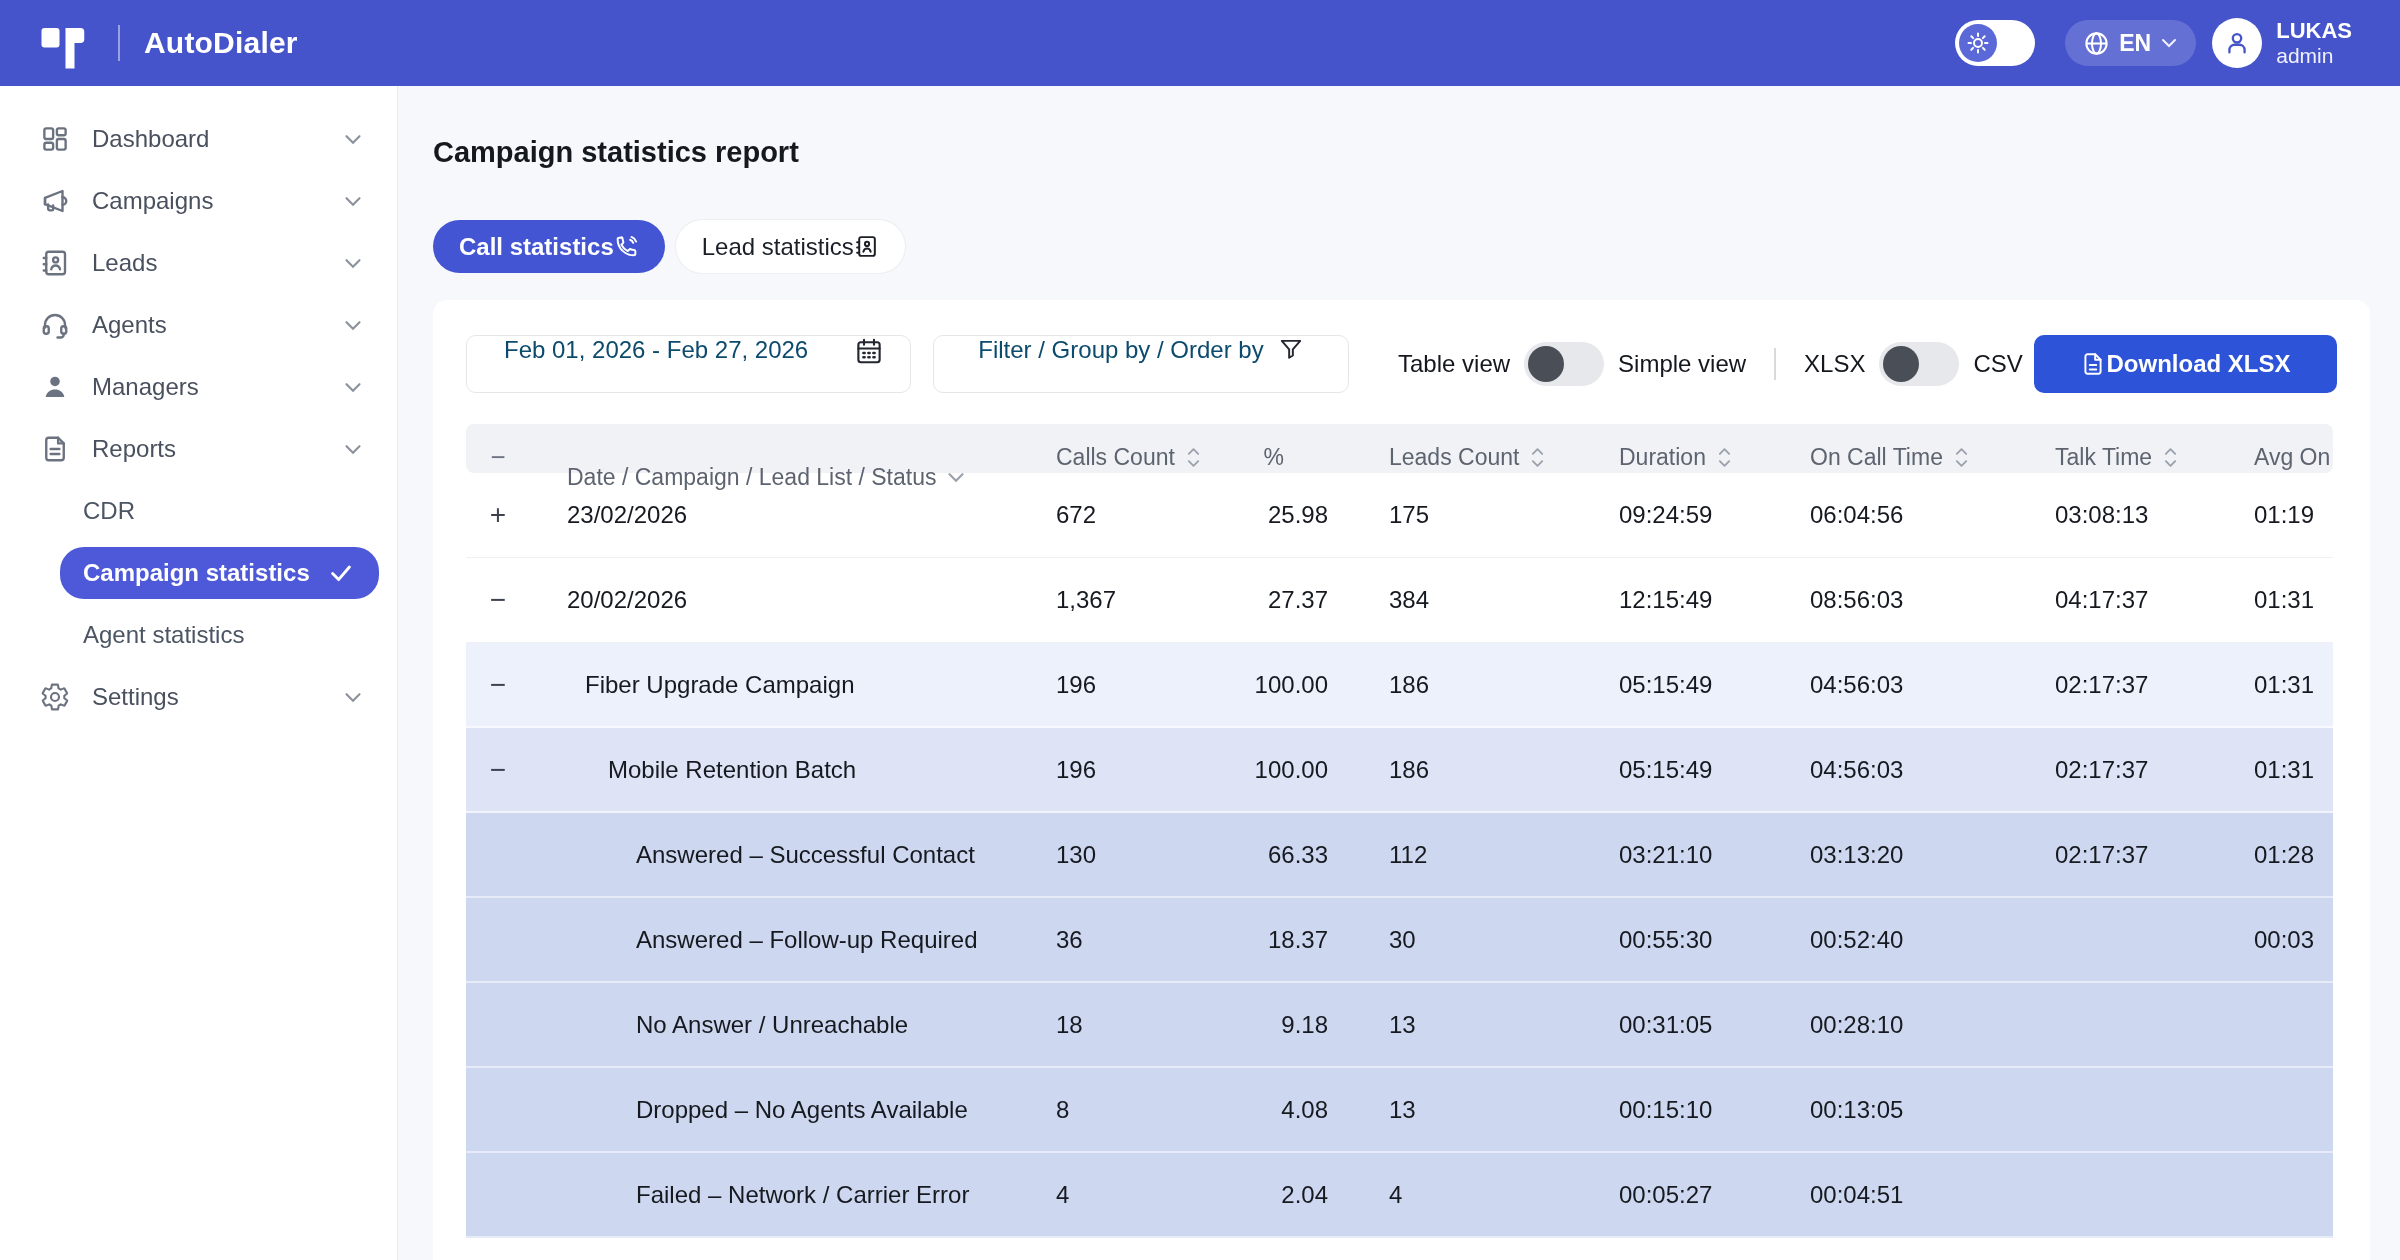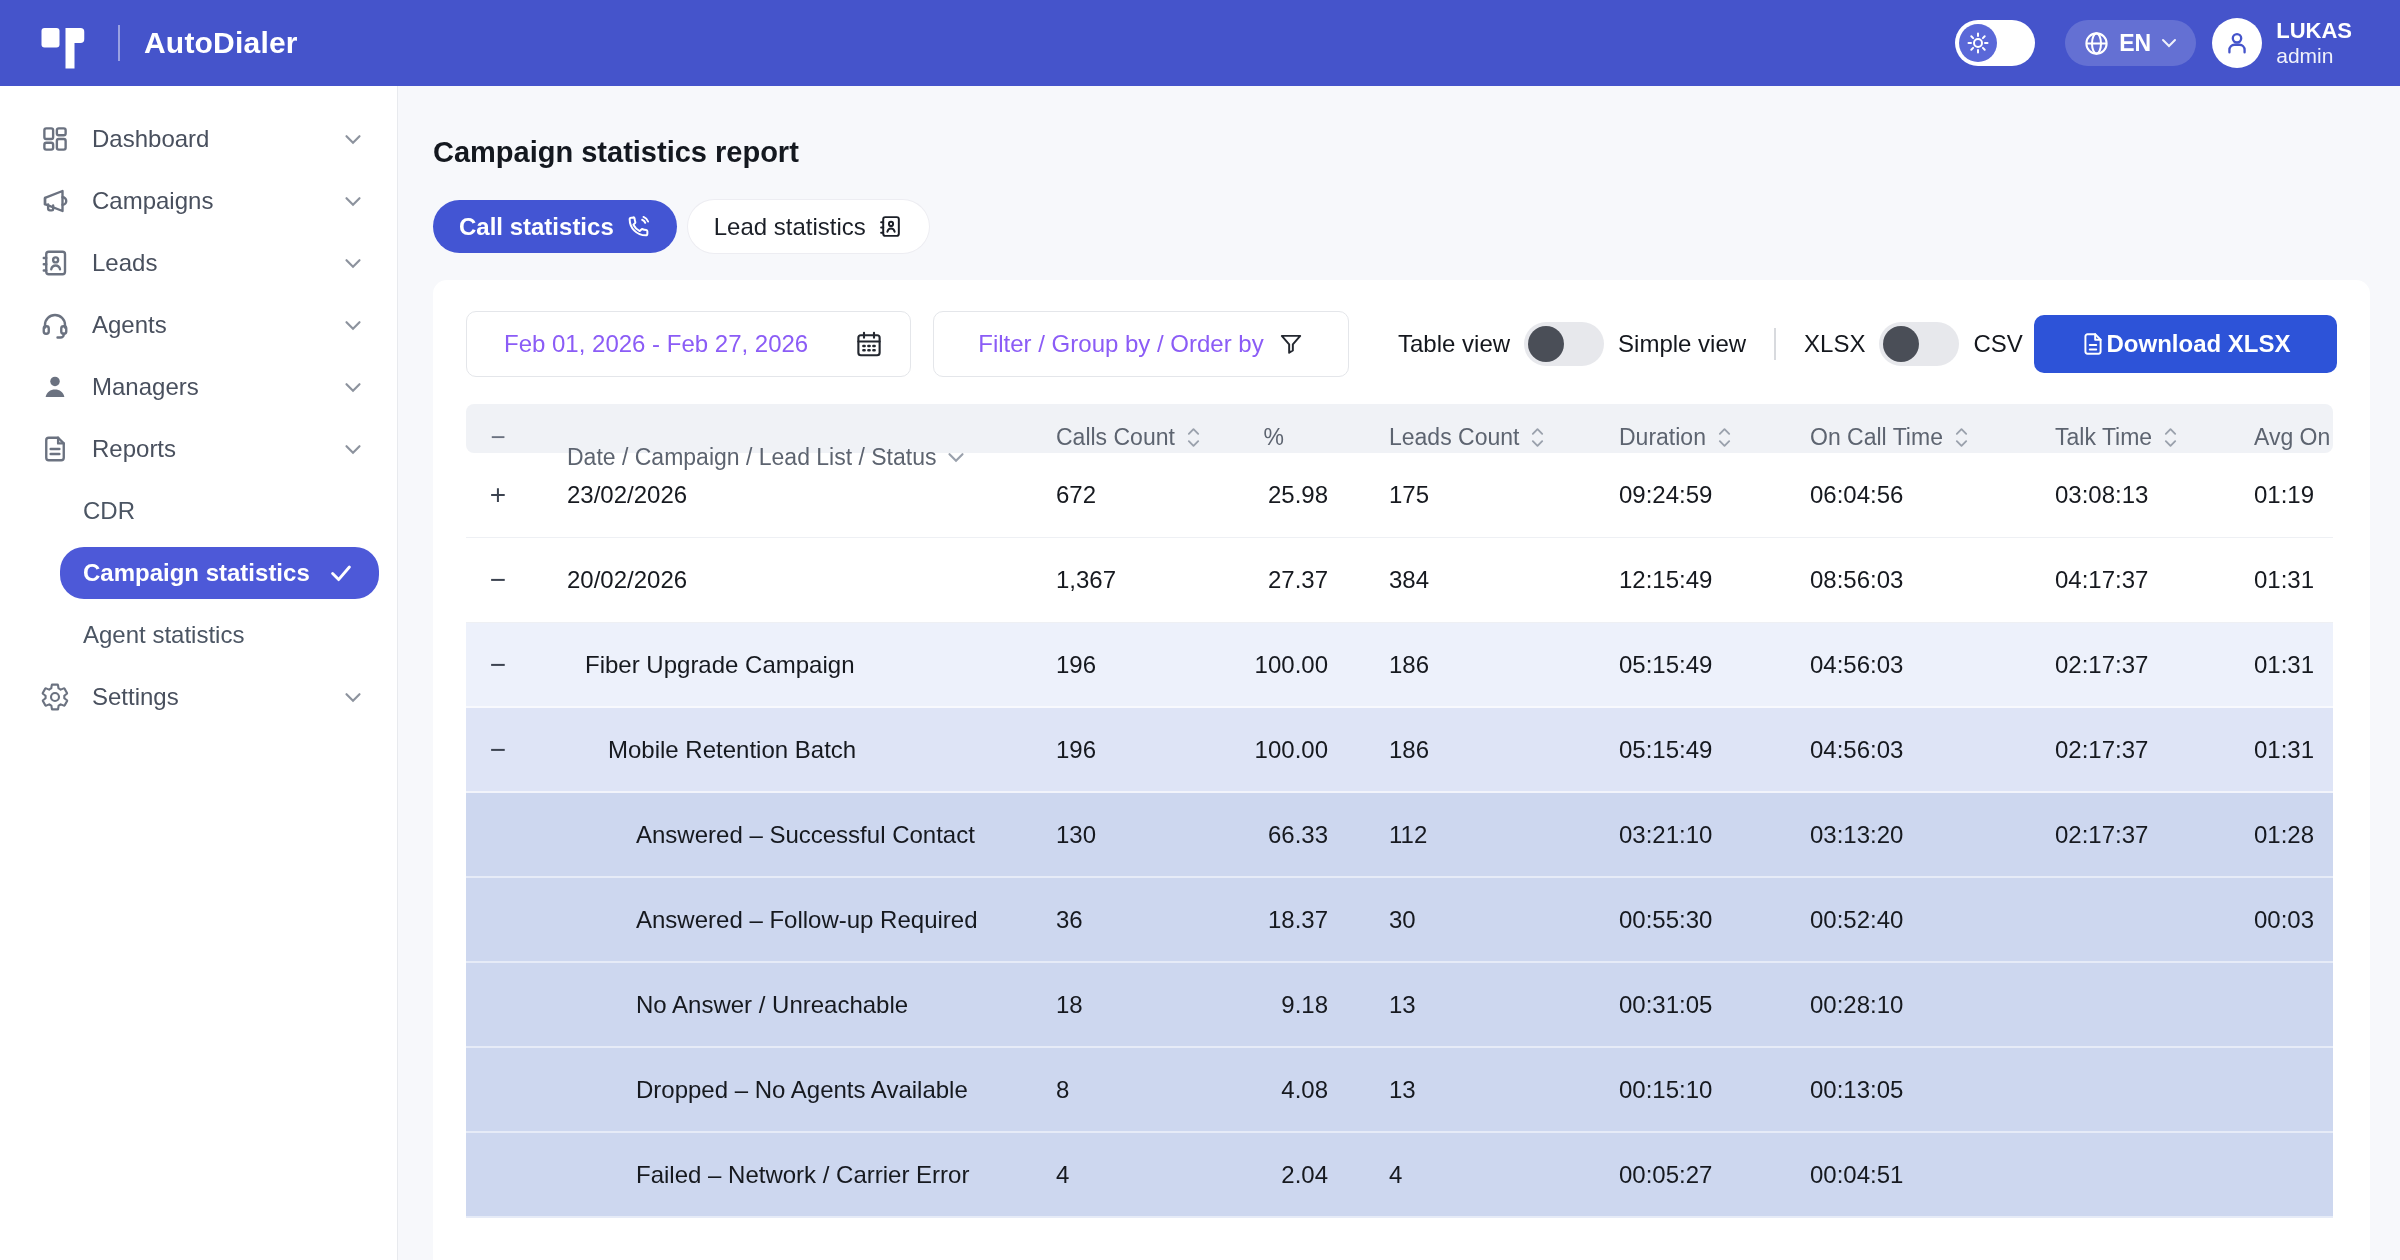--- a/index.html
+++ b/index.html
@@ -36,33 +36,33 @@
   .side-sub { height:62px; display:flex; align-items:center; padding-left:83px;
     color:#4b5563; font-size:24px; cursor:pointer; }
   .side-sub.active { height:52px; margin:5px 18px 5px 60px; padding:0 26px 0 23px;
     background:#4d59d8; border-radius:24px; color:#fff; font-weight:bold; }
   .side-sub .s-check { margin-left:auto; display:flex; color:#fff; }
 
   
   .main { position:absolute; top:86px; left:398px; right:0; bottom:0; padding:50px 30px 0 35px; }
   .page-title { font-size:29px; font-weight:bold; color:#14181f; }
   .tabs { display:flex; gap:11px; margin-top:31px; }
-  .tab { height:53px; border-radius:27px; display:flex; align-items:center; gap:12px;
+  .tab { height:53px; border-radius:27px; display:flex; align-items:center; 
     padding:0 26px; font-size:24px; border:none; cursor:pointer;
-    background:#fff; color:#1b1f27; box-shadow:0 0 0 1px #ededf2; font-family:inherit; }
+    background:#fff; color:#1b1f27; box-shadow:0 0 0 1px #ededf2; font-family:inherit;margin-top:20px; }
   .tab.active { background:#4355d3; color:#fff; box-shadow:none; font-weight:bold; }
   .tab .t-icon { display:flex; }
 
   .card { margin-top:27px; width:1937px; background:#fff; border-radius:14px;
     padding:35px 33px 40px; min-height:1000px; }
 
   
   .toolbar { display:flex; align-items:center; height:58px; }
-  .field { height:66px; border:1px solid #e4e6ea; border-radius:10px; background:#fff;
-    display:flex; align-items:center; font-size:24px; color:#8b5cf6; cursor:pointer; }
+  .field { height:58px; border:1px solid #e4e6ea; border-radius:10px; background:#fff;
+    display:flex; align-items:flex-start; font-size:24px; color:#0c4a6e; cursor:pointer; }
   .date-field { width:445px; padding:0 26px 0 37px; }
   .date-field .cal { margin-left:auto; display:flex; color:#23272f; }
   .filter-field { width:416px; margin-left:22px; justify-content:center; gap:14px; }
   .filter-field .funnel { display:flex; color:#23272f; }
   .tgl-label { font-size:24px; color:#14171d; }
   .lbl-tableview { margin-left:49px; }
   .switch { width:80px; height:44px; border-radius:22px; background:#e7e8ec; position:relative;
     margin:0 14px; cursor:pointer; flex:none; }
   .switch .knob { position:absolute; left:4px; top:4px; width:36px; height:36px;
     border-radius:50%; background:#4a4e57; }

